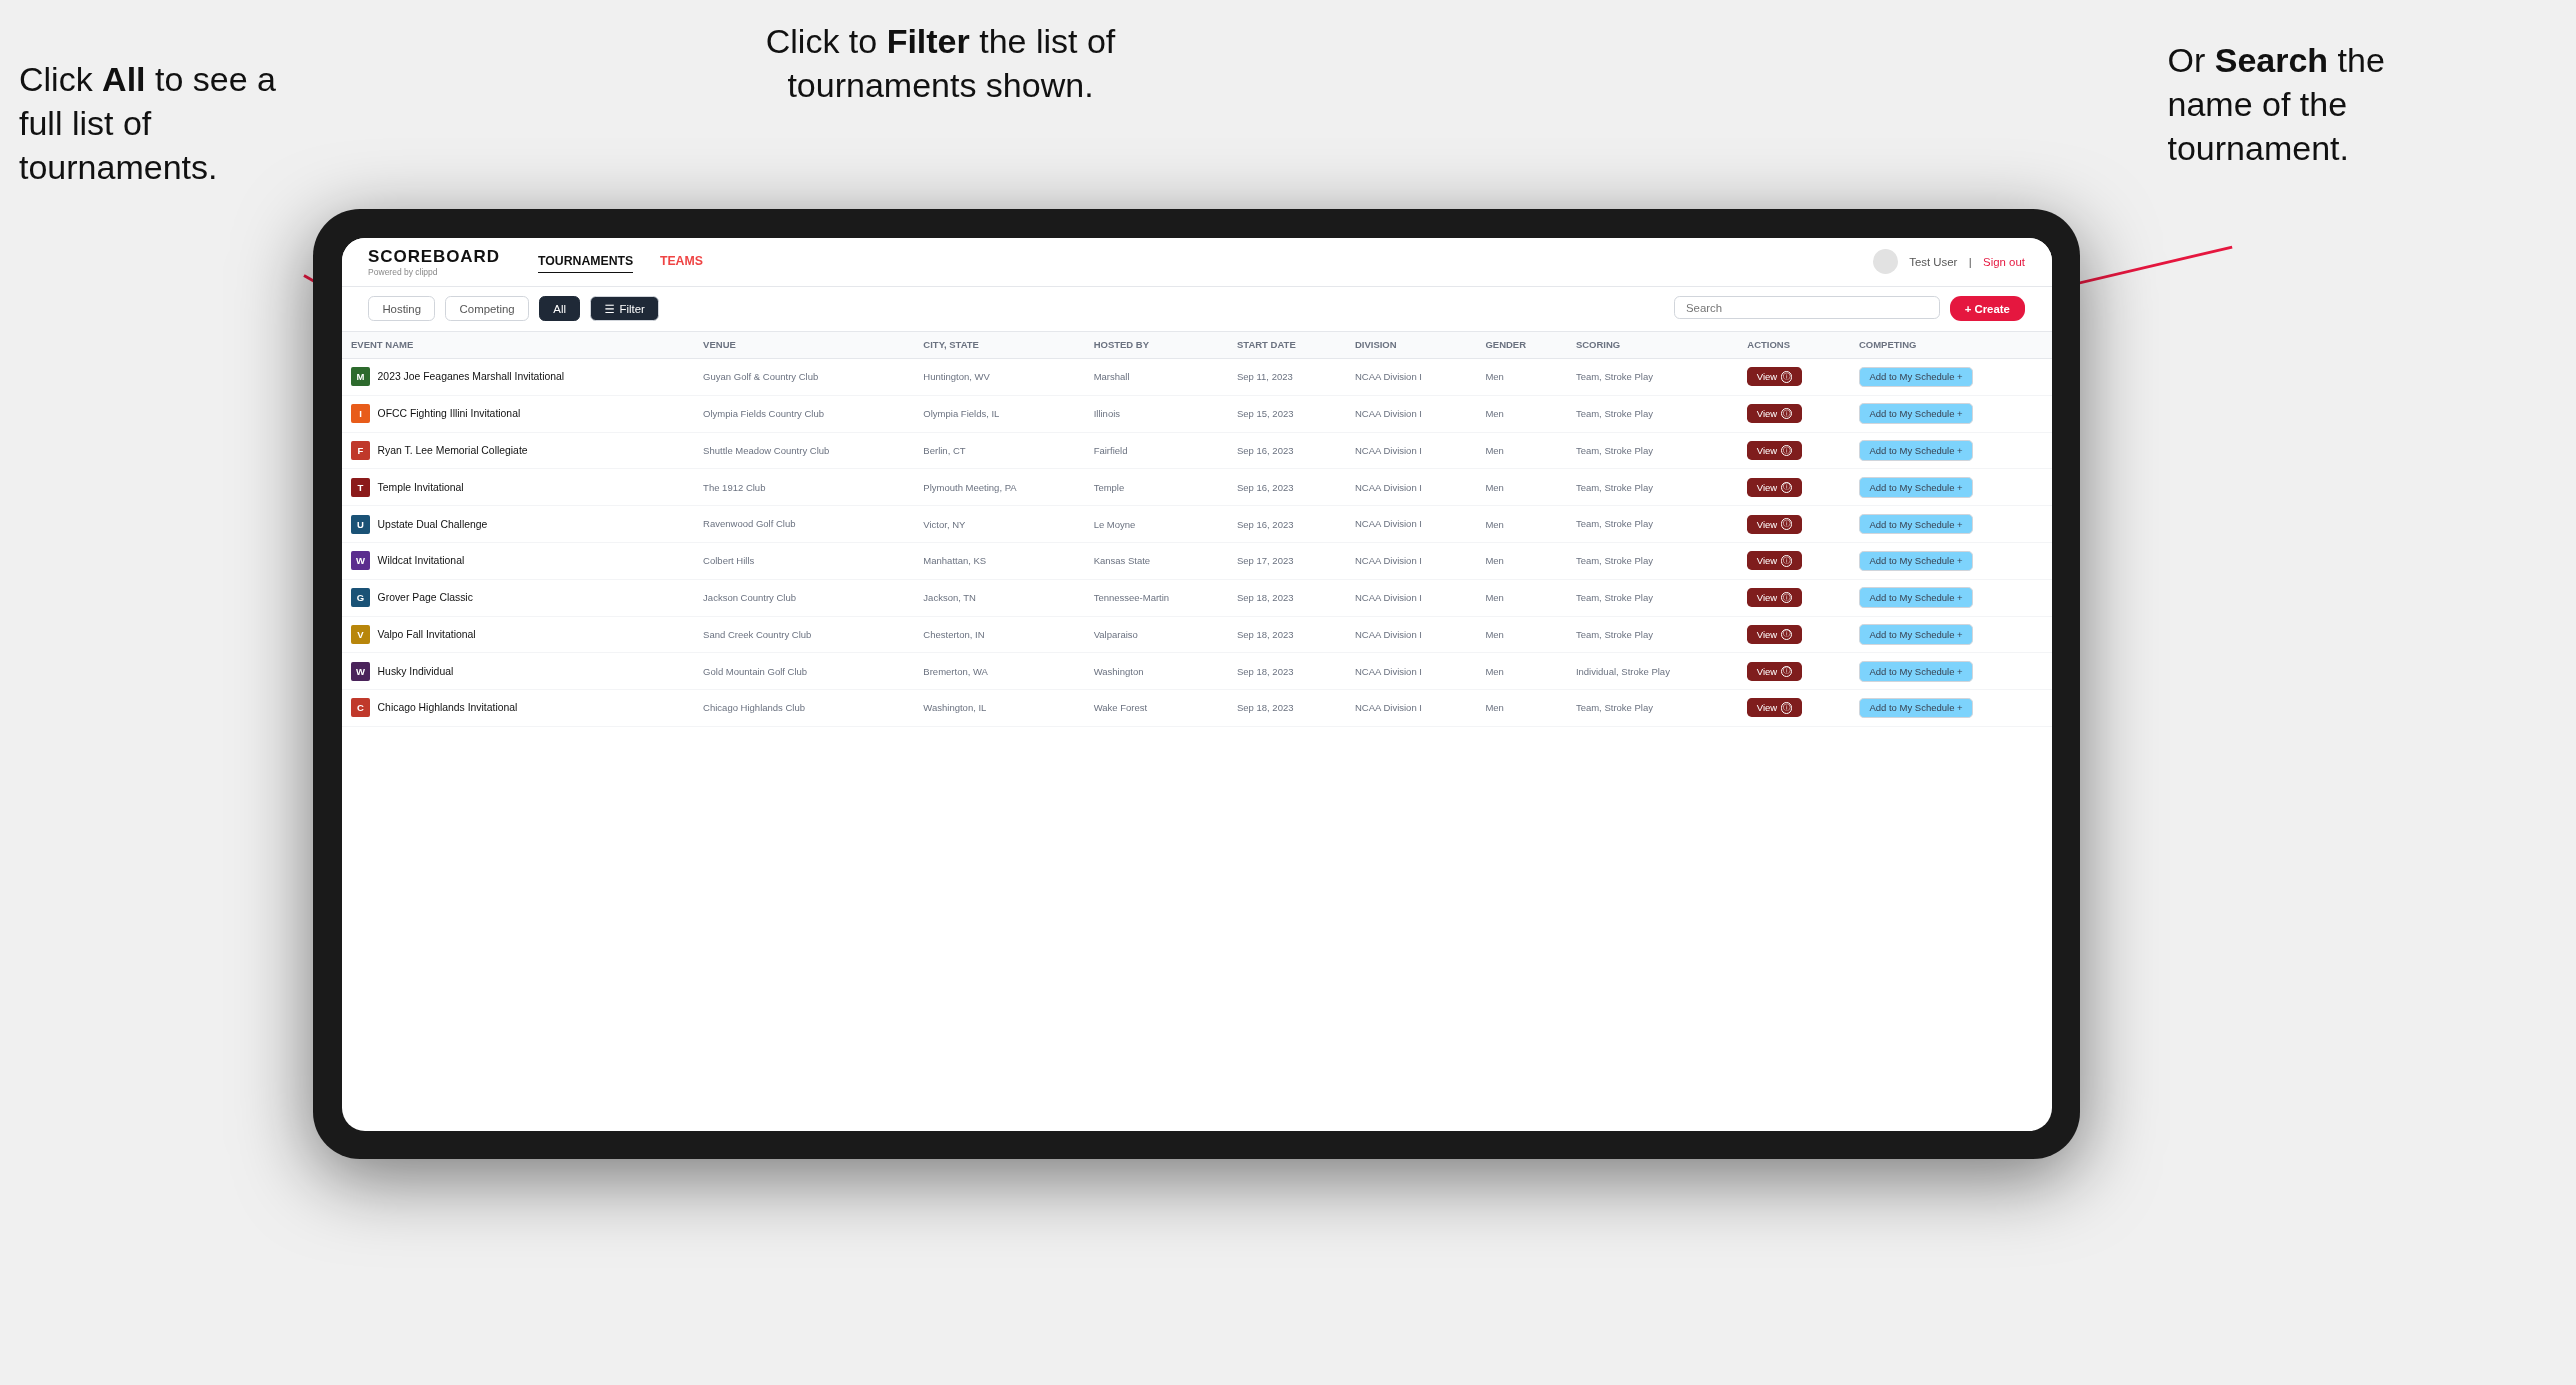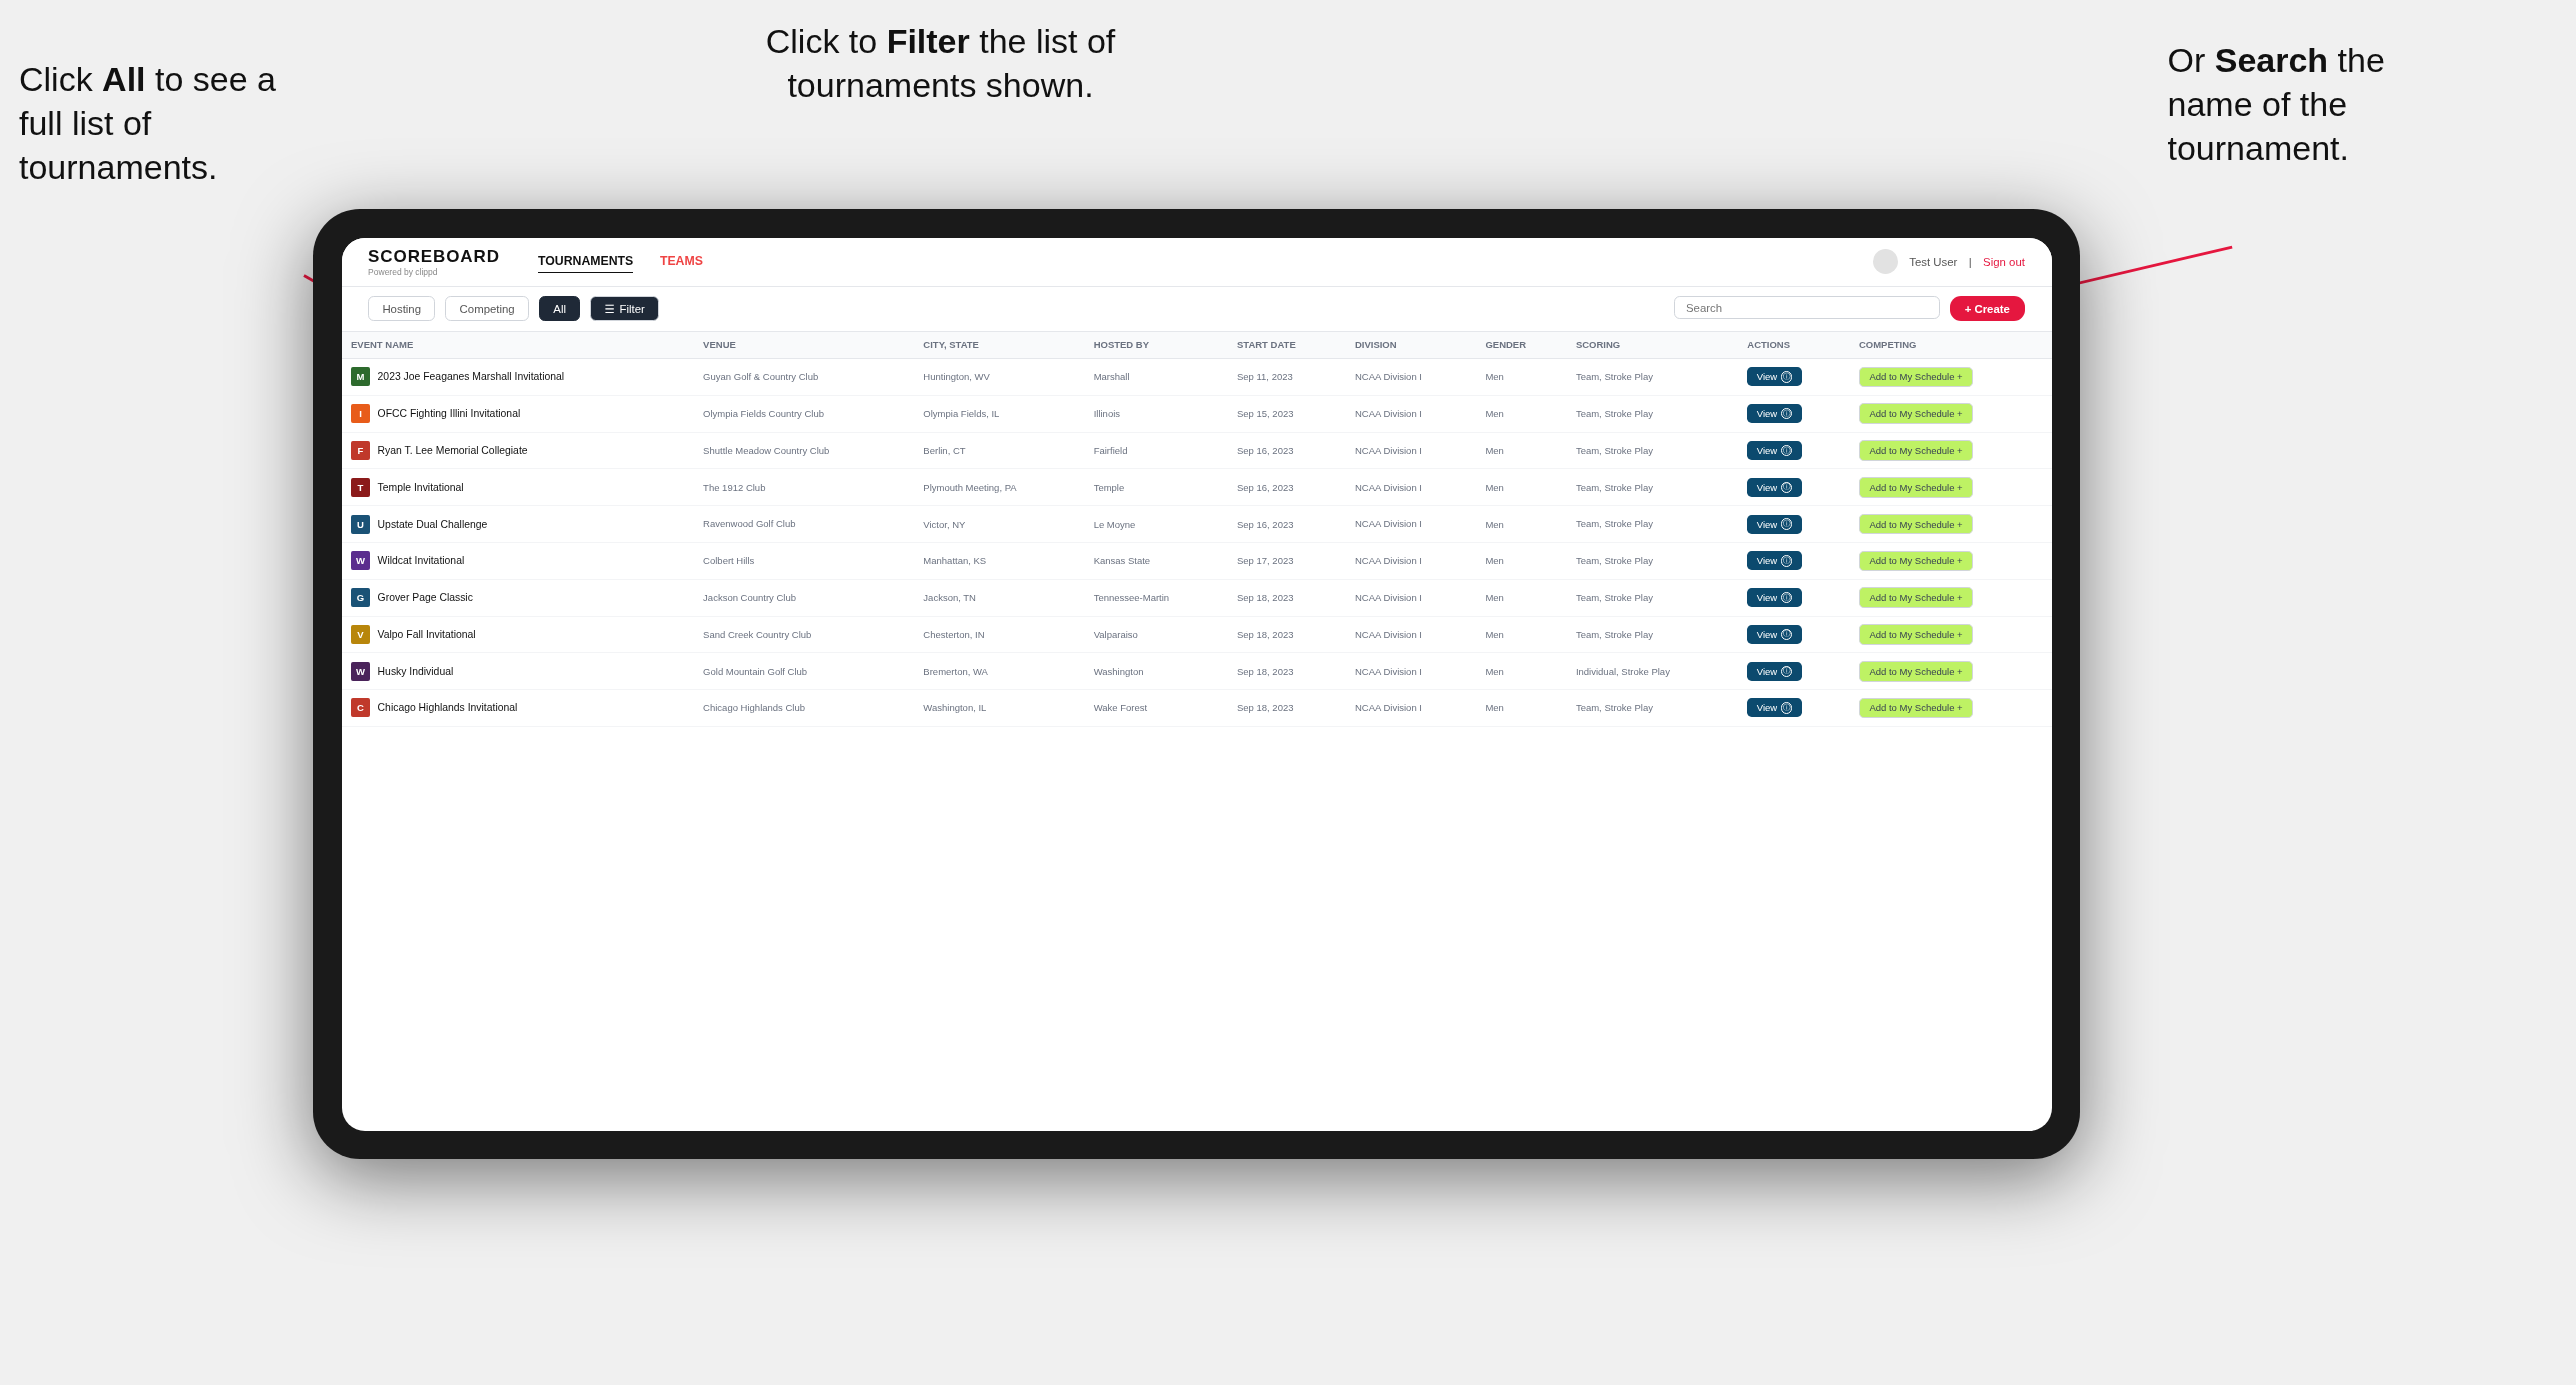--- a/index.html
+++ b/index.html
@@ -214,34 +214,34 @@
       align-items: center;
       justify-content: center;
       font-size: 9.5px;
       font-weight: 700;
     }
     .view-btn {
       display: inline-flex;
       align-items: center;
       gap: 3.8px;
       padding: 3.8px 9.5px;
-      background: #0c4a6e;
+      background: #7f1d1d;
       color: #fff;
       border: none;
       border-radius: 4.7px;
       font-size: 9.5px;
       cursor: pointer;
       white-space: nowrap;
     }
     .add-schedule-btn {
       display: inline-flex;
       align-items: center;
       gap: 3.8px;
       padding: 3.8px 9.5px;
-      background: #bef264;
+      background: #7dd3fc;
       color: #374151;
       border: 0.9px solid #d1d5db;
       border-radius: 4.7px;
       font-size: 9.5px;
       cursor: pointer;
       white-space: nowrap;
     }
     .td-small { color: #6b7280; font-size: 9.5px; }
     .two-line { line-height: 1.4; }
   </style>

